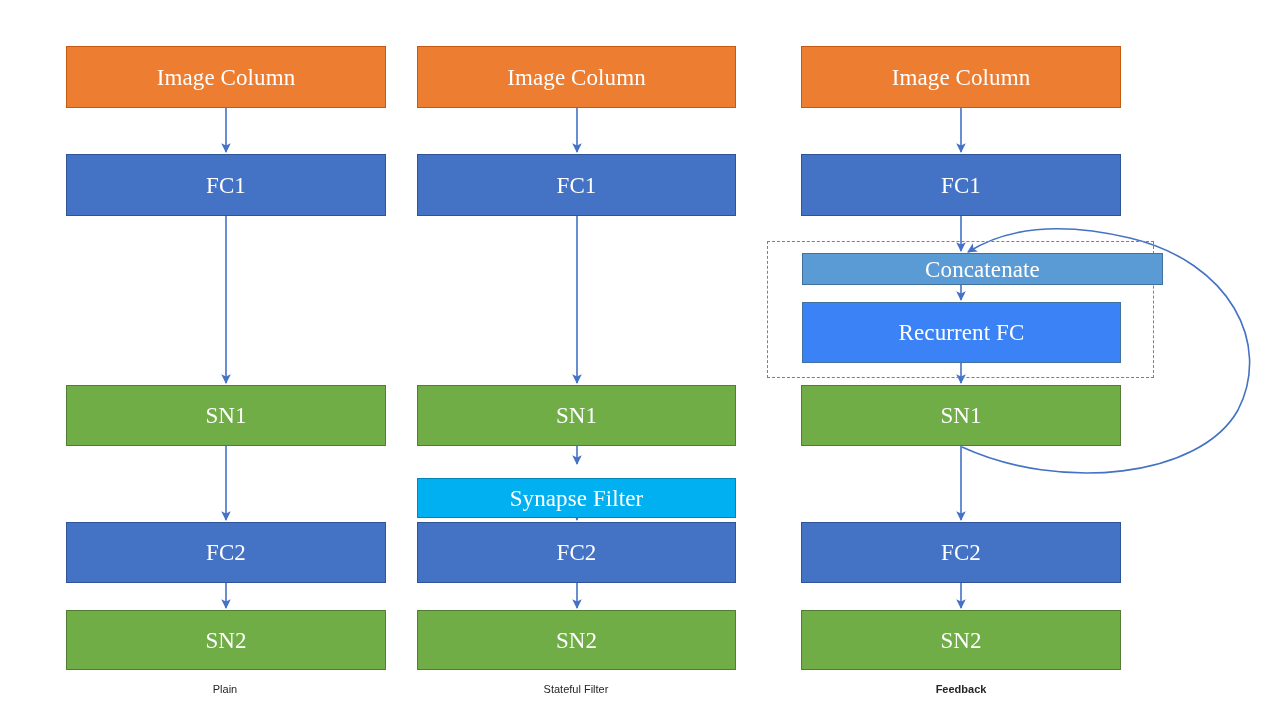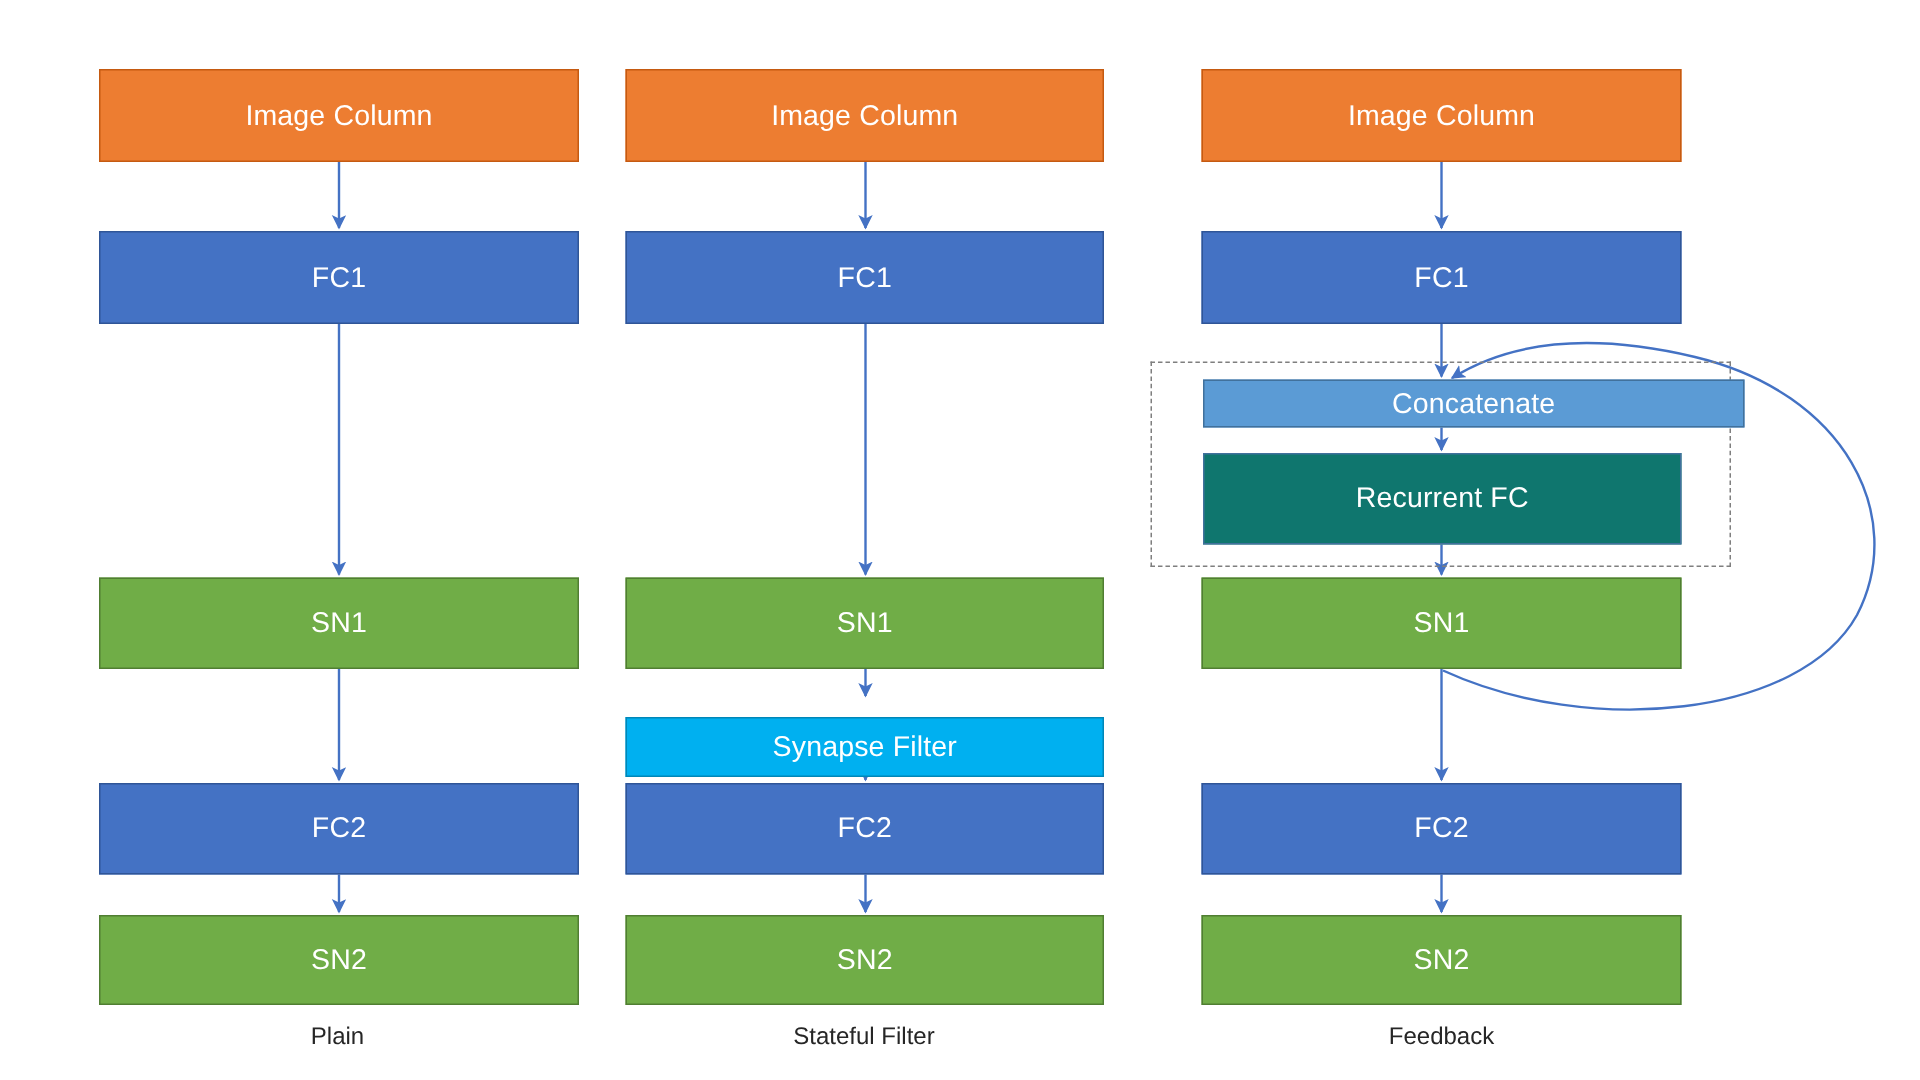--- a/index.html
+++ b/index.html
@@ -20,42 +20,43 @@
     width: 1280px;
     height: 720px;
   }
   .node-box {
     position: absolute;
     box-sizing: border-box;
     display: flex;
     align-items: center;
     justify-content: center;
     color: #ffffff;
-    font-size: 19px;
+    font-size: 23px;
     font-weight: 400;
     letter-spacing: 0.1px;
     line-height: 1;
     white-space: nowrap;
+    font-family: Liberation Serif, serif;
   }
   .node-label {
     display: block;
     text-align: center;
     pointer-events: none;
   }
   .group-dashed {
     position: absolute;
     box-sizing: border-box;
     border: 1px dashed #7f7f7f;
     background: transparent;
   }
   .col-caption {
     position: absolute;
     text-align: center;
     color: #262626;
-    font-size: 16px;
+    font-size: 11px;
     line-height: 1;
     white-space: nowrap;
   }
   svg.edge-layer {
     position: absolute;
     left: 0; top: 0;
     width: 1280px;
     height: 720px;
     overflow: visible;
     pointer-events: none;
@@ -134,32 +135,32 @@
       <div class="group-dashed" style="left: 767px; top: 241px; width: 387px; height: 137px; border-color: rgb(127, 127, 127);"></div>
       <div class="node-box" style="left: 801px; top: 46px; width: 320px; height: 62px; background: rgb(237, 125, 49); border: 1px solid rgb(197, 90, 17); color: rgb(255, 255, 255);">
         <span class="node-label">Image Column</span>
       </div>
       <div class="node-box" style="left: 801px; top: 154px; width: 320px; height: 62px; background: rgb(68, 114, 196); border: 1px solid rgb(47, 85, 151); color: rgb(255, 255, 255);">
         <span class="node-label">FC1</span>
       </div>
       <div class="node-box" style="left: 802px; top: 253px; width: 361px; height: 32px; background: rgb(91, 155, 213); border: 1px solid rgb(65, 113, 156); color: rgb(255, 255, 255);">
         <span class="node-label">Concatenate</span>
       </div>
-      <div class="node-box" style="left: 802px; top: 302px; width: 319px; height: 61px; background: #0f766e; border: 1px solid rgb(65, 113, 156); color: rgb(255, 255, 255);">
+      <div class="node-box" style="left: 802px; top: 302px; width: 319px; height: 61px; background: #3b82f6; border: 1px solid rgb(65, 113, 156); color: rgb(255, 255, 255);">
         <span class="node-label">Recurrent FC</span>
       </div>
       <div class="node-box" style="left: 801px; top: 385px; width: 320px; height: 61px; background: rgb(112, 173, 71); border: 1px solid rgb(80, 126, 50); color: rgb(255, 255, 255);">
         <span class="node-label">SN1</span>
       </div>
       <div class="node-box" style="left: 801px; top: 522px; width: 320px; height: 61px; background: rgb(68, 114, 196); border: 1px solid rgb(47, 85, 151); color: rgb(255, 255, 255);">
         <span class="node-label">FC2</span>
       </div>
       <div class="node-box" style="left: 801px; top: 610px; width: 320px; height: 60px; background: rgb(112, 173, 71); border: 1px solid rgb(80, 126, 50); color: rgb(255, 255, 255);">
         <span class="node-label">SN2</span>
       </div>
     </div>
   <div id="captions-layer">
       <div class="col-caption" style="left: 75px; top: 684px; width: 300px; color: rgb(38, 38, 38);">Plain</div>
       <div class="col-caption" style="left: 426px; top: 684px; width: 300px; color: rgb(38, 38, 38);">Stateful Filter</div>
-      <div class="col-caption" style="left: 811px; top: 684px; width: 300px; color: rgb(38, 38, 38);">Feedback</div>
+      <div class="col-caption" style="left: 811px; top: 684px; width: 300px; color: rgb(38, 38, 38); font-weight: bold;">Feedback</div>
     </div>
 
 </div>
 
 </body></html>

